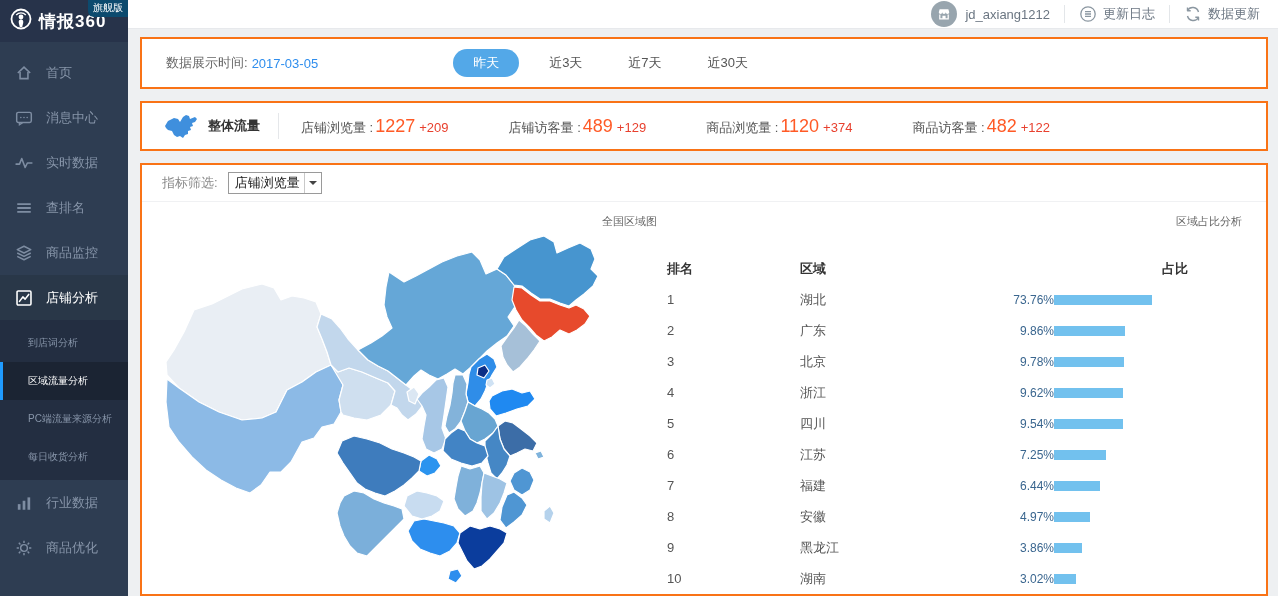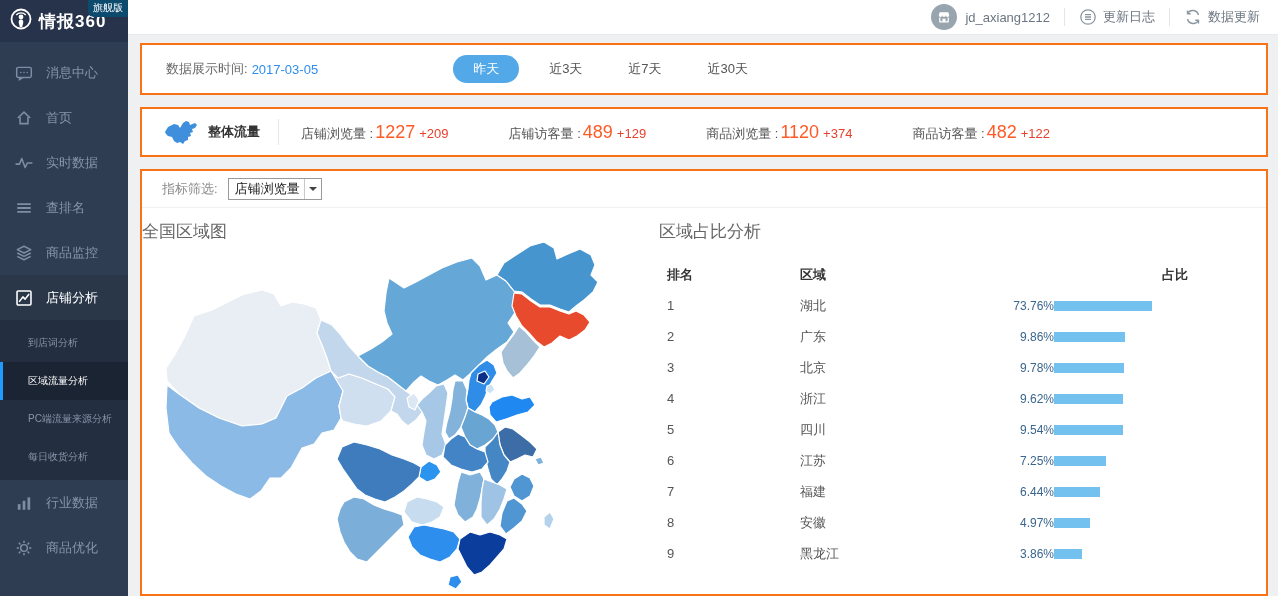--- a/index.html
+++ b/index.html
@@ -57,21 +57,21 @@
   
   .main-card { flex:1; display:flex; flex-direction:column; overflow:hidden; }
   .filter-row { height:37px; display:flex; align-items:center; padding-left:20px; border-bottom:1px solid #f0f1f3; }
   .filter-label { color:#8a8a8a; }
   .select { margin-left:10px; border:1px solid #9a9a9a; height:22px; display:inline-flex; align-items:center; padding-left:6px; cursor:pointer; color:#222; background:#fff; }
   .select-arrow { width:17px; height:20px; margin-left:4px; border-left:1px solid #c9c9c9; display:inline-flex; align-items:center; justify-content:center; }
   .select-arrow::after { content:""; border:4px solid transparent; border-top-color:#444; margin-top:4px; }
 
   .panels { flex:1; display:flex; overflow:hidden; }
   .map-panel { width:515px; min-width:515px; padding-top:12px; }
-  .panel-title { text-align:left; color:#666; font-size:17px; height:22px; }
+  .panel-title { text-align:right; color:#666; font-size:11px; height:22px; }
   .china-map { display:block; margin-left:22px; }
   .china-map path { stroke:#fff; stroke-width:1.2; stroke-linejoin:round; cursor:pointer; }
 
   .table-panel { flex:1; padding:12px 24px 0 2px; }
   .t-grid { display:grid; grid-template-columns:135px 160px 100px 1fr; align-items:center; }
   .t-header { margin-top:18px; height:30px; color:#333; font-weight:bold; }
   .t-header .h-rank { padding-left:8px; }
   .t-header .h-region { padding-left:6px; }
   .t-header .h-pct { grid-column:4; padding-left:108px; }
   .t-row { height:31px; color:#555; }
@@ -95,38 +95,38 @@
           <path d="M13 12.5 c2 0 2.6 1.8 2.2 3.4 l-1 4.1 h-2.4 l-1-4.1 c-0.4-1.6 0.2-3.4 2.2-3.4 Z" fill="#fff"></path>
           <path d="M8.2 8 a6.5 6.5 0 0 1 9.6 0" stroke="#fff" stroke-width="1.3" fill="none"></path>
         </svg>
       </span>
       <span class="logo-text">情报360</span>
       <span class="logo-badge">旗舰版</span>
     </div>
     <nav class="nav" id="sidebar-nav">
         <div class="nav-item">
           <span class="nav-icon">
+            <svg width="18" height="18" viewBox="0 0 16 16" fill="none" stroke="currentColor" stroke-width="1.4">
+              <path d="M2.5 8 L8 2.8 L13.5 8"></path>
+              <path d="M4.5 7 v6 h7 v-6"></path>
+            </svg>
+          </span>
+          <span>首页</span>
+        </div>
+        <div class="nav-item">
+          <span class="nav-icon">
             <svg width="18" height="18" viewBox="0 0 16 16" fill="none" stroke="currentColor" stroke-width="1.3">
               <rect x="1.5" y="3" width="13" height="9" rx="1.5"></rect>
               <path d="M4 12 L4 14 L7 12"></path>
               <circle cx="5.2" cy="7.5" r="0.7" fill="currentColor" stroke="none"></circle>
               <circle cx="8" cy="7.5" r="0.7" fill="currentColor" stroke="none"></circle>
               <circle cx="10.8" cy="7.5" r="0.7" fill="currentColor" stroke="none"></circle>
             </svg>
           </span>
           <span>消息中心</span>
-        </div>
-        <div class="nav-item">
-          <span class="nav-icon">
-            <svg width="18" height="18" viewBox="0 0 16 16" fill="none" stroke="currentColor" stroke-width="1.4">
-              <path d="M2.5 8 L8 2.8 L13.5 8"></path>
-              <path d="M4.5 7 v6 h7 v-6"></path>
-            </svg>
-          </span>
-          <span>首页</span>
         </div>
         <div class="nav-item">
           <span class="nav-icon">
             <svg width="18" height="18" viewBox="0 0 16 16" fill="none" stroke="currentColor" stroke-width="1.4">
               <path d="M1 9 h3 l2-5 3 8 2-4 h4" stroke-linejoin="round" stroke-linecap="round"></path>
             </svg>
           </span>
           <span>实时数据</span>
         </div>
         <div class="nav-item">
@@ -390,20 +390,28 @@
                   </span>
                 </div>
                 <div class="t-grid t-row">
                   <span class="t-rank">9</span>
                   <span class="t-region">黑龙江</span>
                   <span class="t-pct">3.86%</span>
                   <span class="t-bar-wrap">
                     <span class="t-bar" style="width: 28px; background: rgb(114, 193, 238);"></span>
                   </span>
                 </div>
+                <div class="t-grid t-row">
+                  <span class="t-rank">10</span>
+                  <span class="t-region">湖南</span>
+                  <span class="t-pct">3.02%</span>
+                  <span class="t-bar-wrap">
+                    <span class="t-bar" style="width: 22px; background: rgb(114, 193, 238);"></span>
+                  </span>
+                </div>
               </div>
           </div>
 
         </div>
       </section>
 
     </div>
   </div>
 </div>
 

